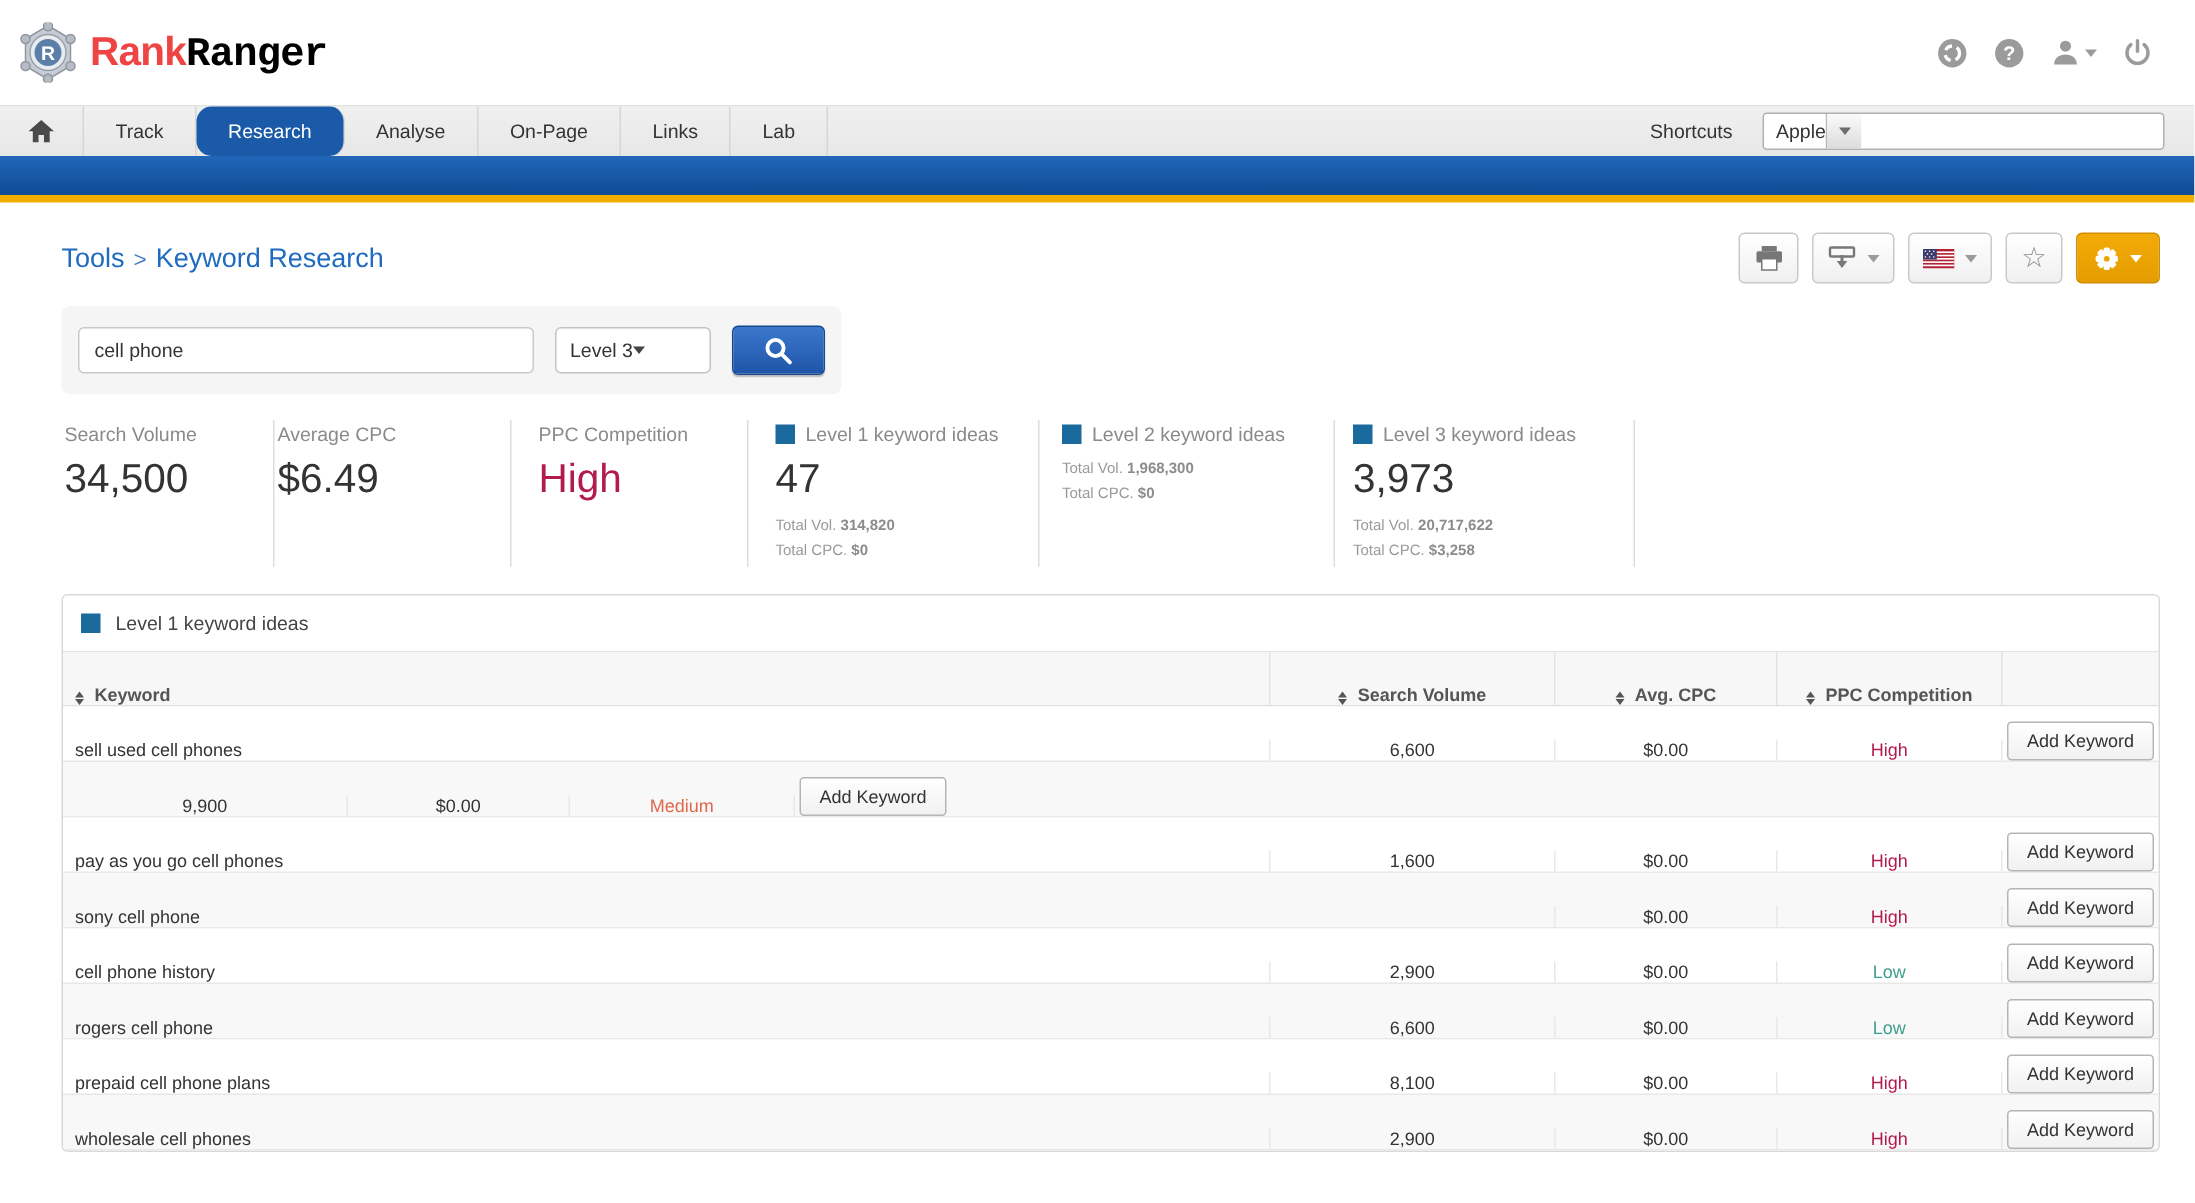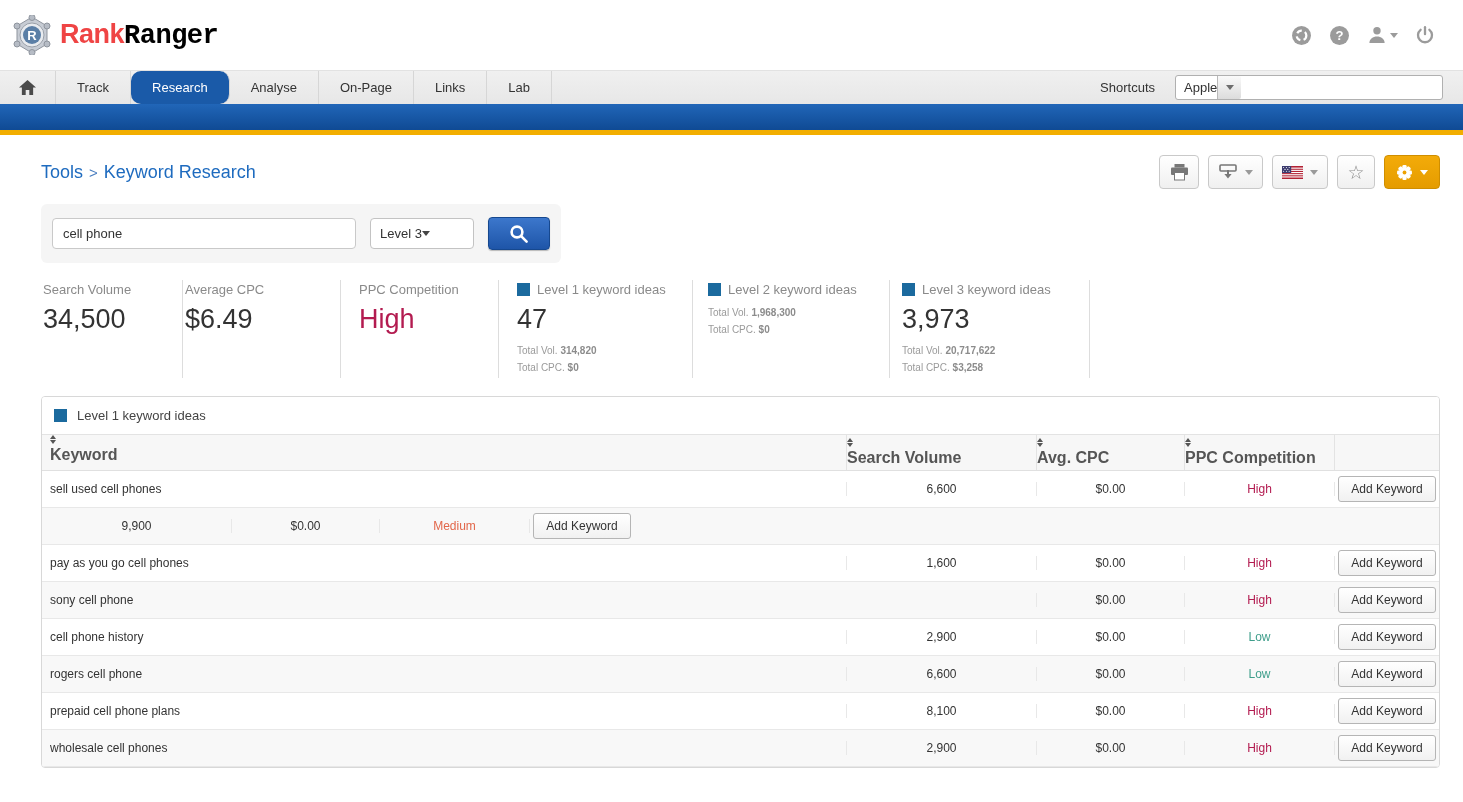--- a/index.html
+++ b/index.html
@@ -86,34 +86,34 @@
   .stat-totals { margin-top:7px; }
   .total-line { font-size:10px; color:#9a9a9a; line-height:17px; }
   .total-line .t-value { font-weight:bold; color:#8c8c8c; }
 
   
   .table-panel { margin-top:18px; border:1px solid #d8d8d8; border-radius:4px; background:#fff; overflow:hidden; }
   .panel-header { height:38px; display:flex; align-items:center; gap:10px; padding:0 12px;
                   border-bottom:1px solid #e3e3e3; background:#fff; }
   .panel-title { font-size:13px; color:#444; }
   .thead { display:flex; background:#f7f7f7; border-bottom:1px solid #e0e0e0; height:36px; }
-  .th { font-size:16px; font-weight:bold; color:#555; display:flex; align-items:flex-start;
-        justify-content:center; border-right:1px solid #e3e3e3; gap:2px;flex-direction:column; }
+  .th { font-size:12px; font-weight:bold; color:#555; display:flex; align-items:flex-end;
+        justify-content:center; border-right:1px solid #e3e3e3; gap:2px; }
   .th.left { justify-content:flex-start; padding-left:8px; }
   .c-keyword { flex:1; }
   .c-sv { width:190px; }
   .c-cpc { width:148px; }
   .c-ppc { width:150px; }
   .c-add { width:104px; border-right:none !important; }
   .sort { display:inline-block; width:7px; height:9px; position:relative; margin-right:4px; flex:0 0 auto; }
   .sort::before { content:""; position:absolute; top:0; left:0; border-left:3.5px solid transparent;
                   border-right:3.5px solid transparent; border-bottom:4px solid #555; }
   .sort::after { content:""; position:absolute; bottom:0; left:0; border-left:3.5px solid transparent;
                  border-right:3.5px solid transparent; border-top:4px solid #555; }
-  .tbody .trow { display:flex; height:37px; align-items:center; border-bottom:1px solid #e8e8e8; background:#fff; }
+  .tbody .trow { display:flex; height:37px; align-items:flex-end; border-bottom:1px solid #e8e8e8; background:#fff; }
   .tbody .trow:nth-child(even) { background:#f8f8f8; }
   .cell { font-size:12px; color:#333; display:flex; align-items:center; justify-content:center;
           border-right:1px solid #e8e8e8; }
   .cell.c-keyword { justify-content:flex-start; padding-left:8px; }
   .add-btn { font-size:12px; color:#333; padding:5px 12px; border:1px solid #b5b5b5; border-radius:3px;
              background:linear-gradient(#ffffff,#f1f1f1); cursor:pointer;
              font-family:"Liberation Sans",sans-serif; }
 </style>
 </head>
 <body>

